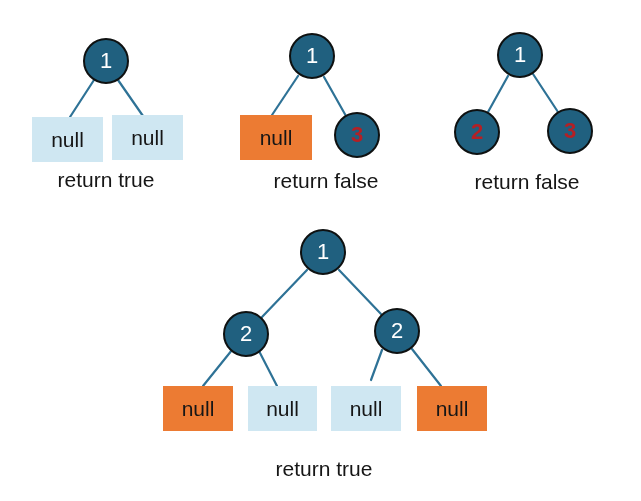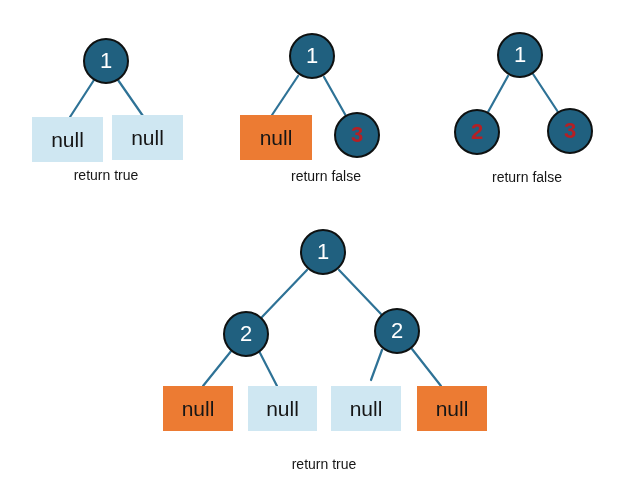--- a/index.html
+++ b/index.html
@@ -52,21 +52,21 @@
     display:flex;align-items:center;justify-content:center;
     font-size:21px;
     color:var(--text-dark);
   }
   .nullbox.blue{ background:var(--null-blue); }
   .nullbox.orange{ background:var(--null-orange); }
   .caption{
     position:absolute;
     width:170px;
     text-align:center;
-    font-size:14px;
+    font-size:21px;
     color:var(--text-dark);
     line-height:1.1;
   }
 </style>
 </head>
 <body>
 
 <div class="canvas">
 
   <svg class="edges" viewBox="0 0 641 501" xmlns="http://www.w3.org/2000/svg">

